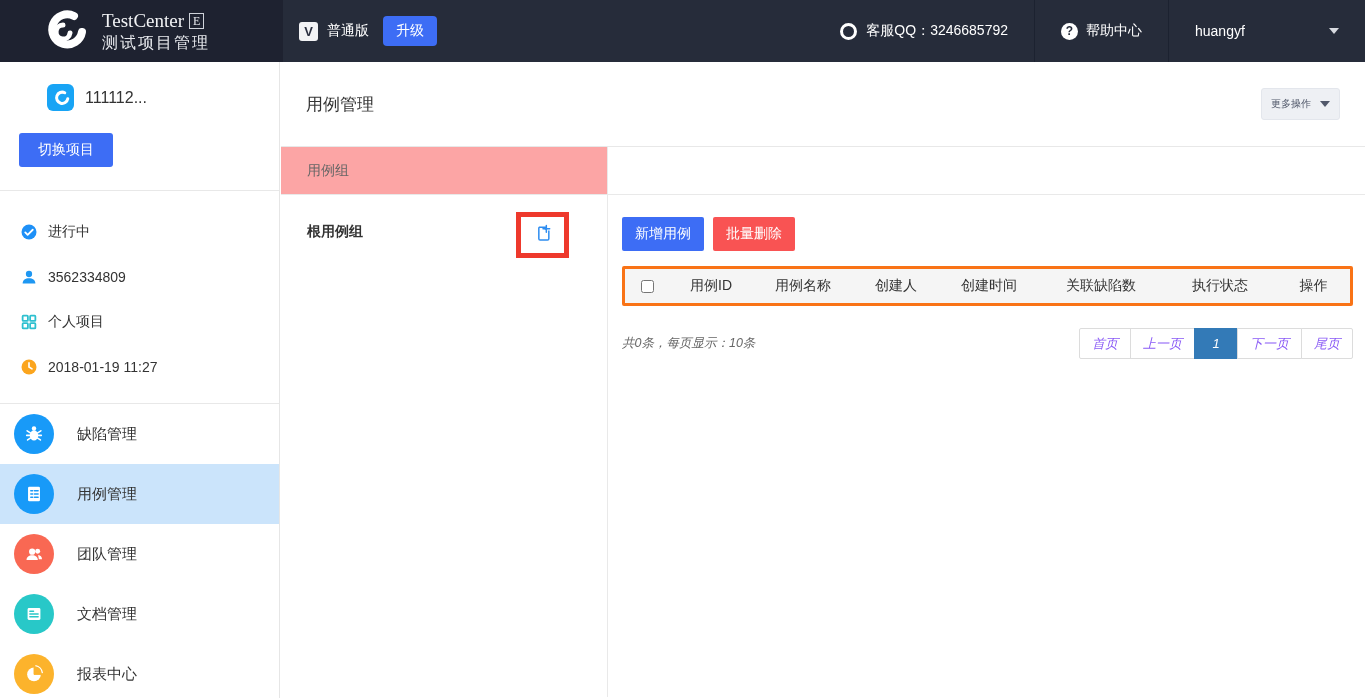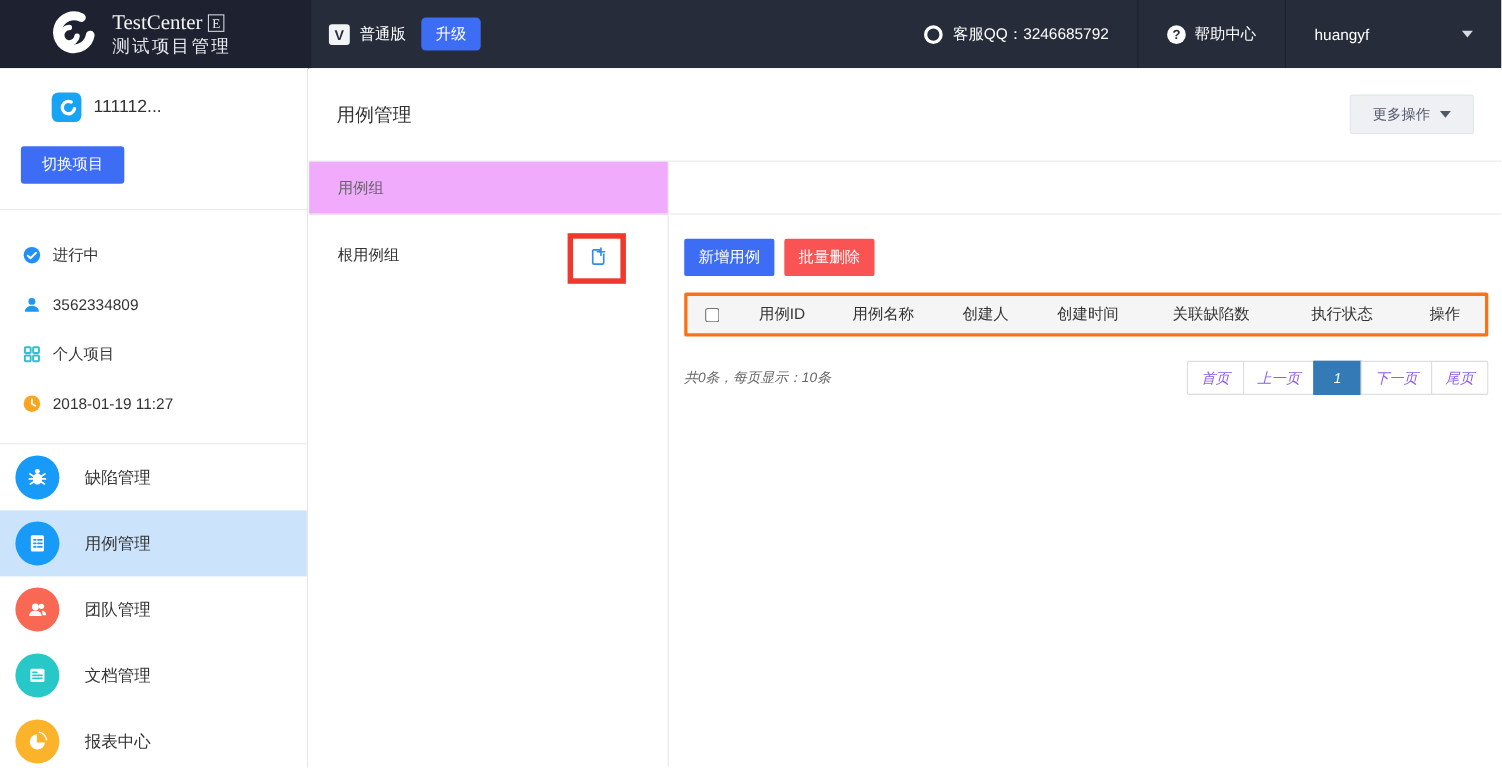--- a/index.html
+++ b/index.html
@@ -44,29 +44,29 @@
   .menu-list { }
   .menu-item { display:flex; align-items:center; height:60px; padding-left:14px; cursor:pointer; }
   .menu-item.active { background:#cbe4fb; }
   .menu-circle { width:40px; height:40px; border-radius:50%; display:flex; align-items:center; justify-content:center; margin-right:23px; flex-shrink:0; }
   .menu-label { font-size:15px; color:#333; }
 
   
   .content { position:absolute; top:62px; left:281px; width:1084px; height:636px; background:#fff; }
   .title-bar { height:85px; border-bottom:1px solid #e8e8e8; display:flex; align-items:center; justify-content:space-between; padding:0 25px 0 25px; }
   .page-title { font-size:17px; color:#333; }
-  .btn-more { background:#eef0f4; border:1px solid #e3e6ec; color:#51586a; font-size:13px; padding:8px 20px; border-radius:3px; display:flex; align-items:center; gap:9px; cursor:pointer; }
+  .btn-more { background:#eef0f4; border:1px solid #e3e6ec; color:#51586a; font-size:10px; padding:8px 9px; border-radius:3px; display:flex; align-items:center; gap:9px; cursor:pointer; }
   .btn-more .caret { width:0; height:0; border-left:5px solid transparent; border-right:5px solid transparent; border-top:6px solid #51586a; }
   .content-body { display:flex; height:550px; }
 
   
   .tree-panel { width:327px; border-right:1px solid #e9e9e9; flex-shrink:0; }
-  .tree-header { height:48px; background:#f0abfc; border-bottom:1px solid #e9e9e9; display:flex; align-items:center; padding-left:26px; font-size:14px; color:#666; }
+  .tree-header { height:48px; background:#fca5a5; border-bottom:1px solid #e9e9e9; display:flex; align-items:center; padding-left:26px; font-size:14px; color:#666; }
   .tree-item { position:relative; height:86px; }
-  .tree-item-label { position:absolute; left:26px; top:28px; font-size:14px; color:#333; }
+  .tree-item-label { position:absolute; left:26px; top:28px; font-size:14px; color:#333;font-weight:bold; }
   .add-group-btn { position:absolute; left:252px; top:28px; width:20px; height:20px; cursor:pointer; }
   .red-annotation { position:absolute; left:235px; top:17px; width:53px; height:46px; border:5px solid #ee392c; }
 
   
   .main-panel { flex:1; display:flex; flex-direction:column; }
   .main-top-spacer { height:48px; border-bottom:1px solid #e9e9e9; }
   .main-inner { padding:22px 17px 0 14px; }
   .toolbar { display:flex; gap:9px; }
   .btn-add { background:#3d6df5; color:#fff; border:none; font-size:14px; padding:8px 13px; border-radius:2px; cursor:pointer; }
   .btn-del { background:#f95353; color:#fff; border:none; font-size:14px; padding:8px 13px; border-radius:2px; cursor:pointer; }

